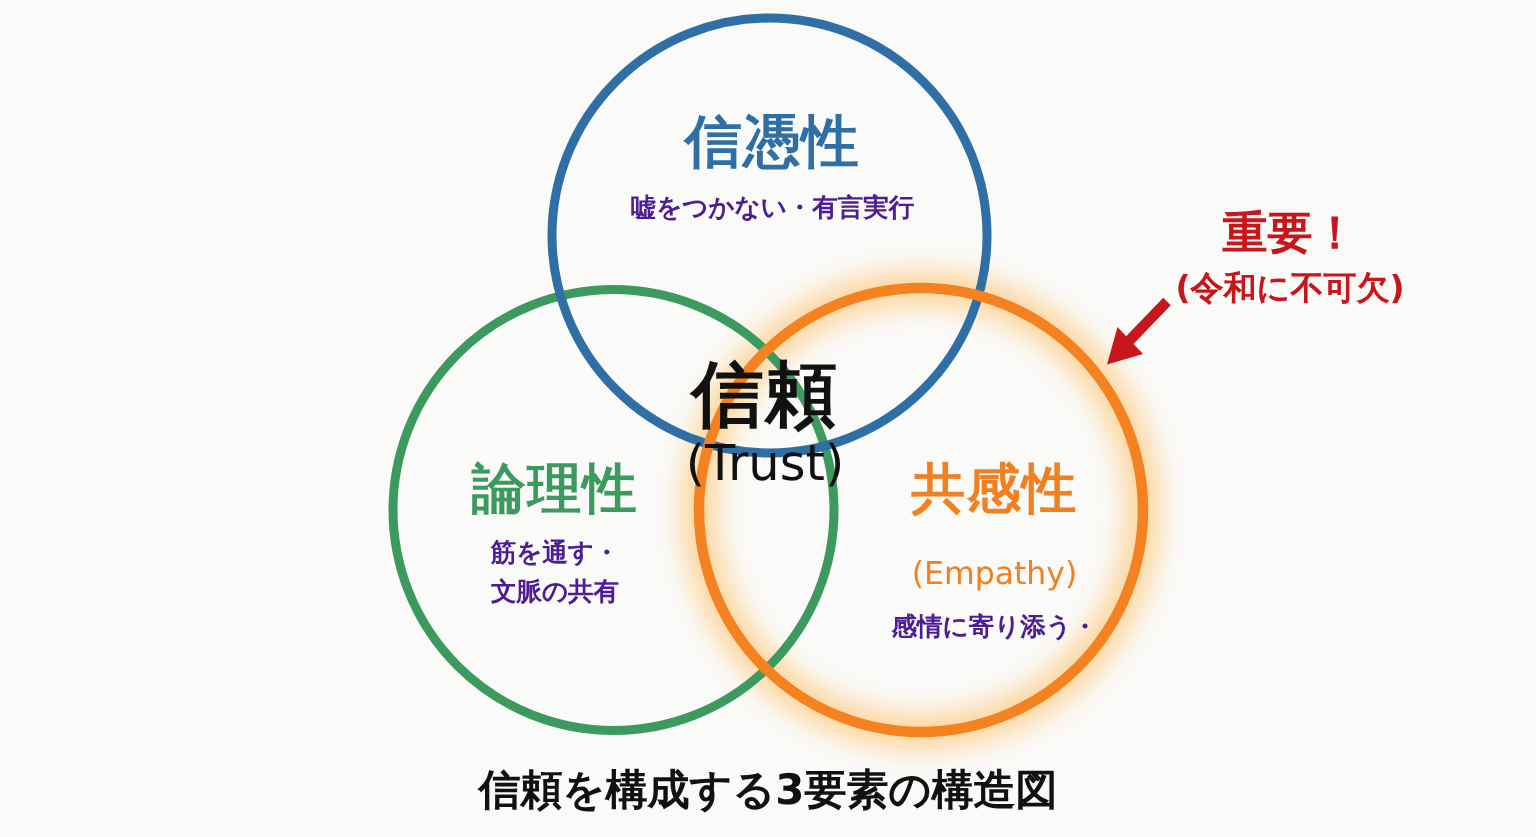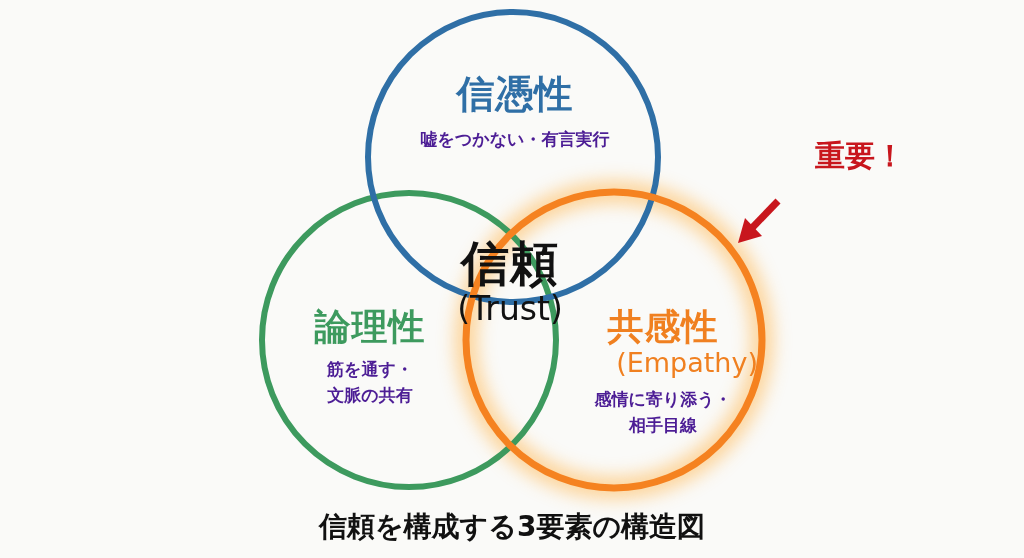--- a/index.html
+++ b/index.html
@@ -21,21 +21,21 @@
   #cred .en { font-size:21px; color:#2f6fa6; line-height:30px; margin-top:2px; }
   #cred .desc { margin-top:10px; }
 
   #logic { left:290px; top:306px; width:160px; }
   #logic .title-jp { font-size:36px; color:#3d9a5e; line-height:42px;text-align:center; }
   #logic .en { font-size:21px; color:#3d9a5e; line-height:30px; margin-top:2px; }
   #logic .desc { margin-top:8px; }
 
   #emp { left:568px; top:306px; width:190px; }
   #emp .title-jp { font-size:36px; color:#f08020; line-height:42px; }
-  #emp .en { font-size:27px; color:#f08020; line-height:30px; margin-top:0;text-align:right; }
+  #emp .en { font-size:21px; color:#f08020; line-height:30px; margin-top:19px; }
   #emp .desc { margin-top:8px; }
 
   #trust { left:430px; top:236px; width:160px; }
   #trust .title-jp { font-size:48px; color:#111; line-height:54px; }
   #trust .en { font-size:33px; color:#111; line-height:38px; }
 
   #note { left:760px; top:124px; width:200px; color:#c8161d; font-weight:bold; }
   #note .big { font-size:30px; line-height:36px;margin-top:14px; }
   #note .small { font-size:22px; line-height:30px; margin-top:4px; }
 
@@ -82,22 +82,22 @@
       <div>筋を通す・</div>
       <div>文脈の共有</div>
     </div>
   </div>
 
   <div class="label" id="emp">
     <div class="title-jp">共感性</div>
     <div class="en">(Empathy)</div>
     <div class="desc">
       <div>感情に寄り添う・</div>
-      <div>相手目線</div>
     </div>
   </div>
 
   <div class="label" id="note">
     <div class="big">重要！</div>
+    <div class="small">(令和に不可欠)</div>
   </div>
 
   <div class="label" id="caption">信頼を構成する3要素の構造図</div>
 </div>
 
 </body></html>

